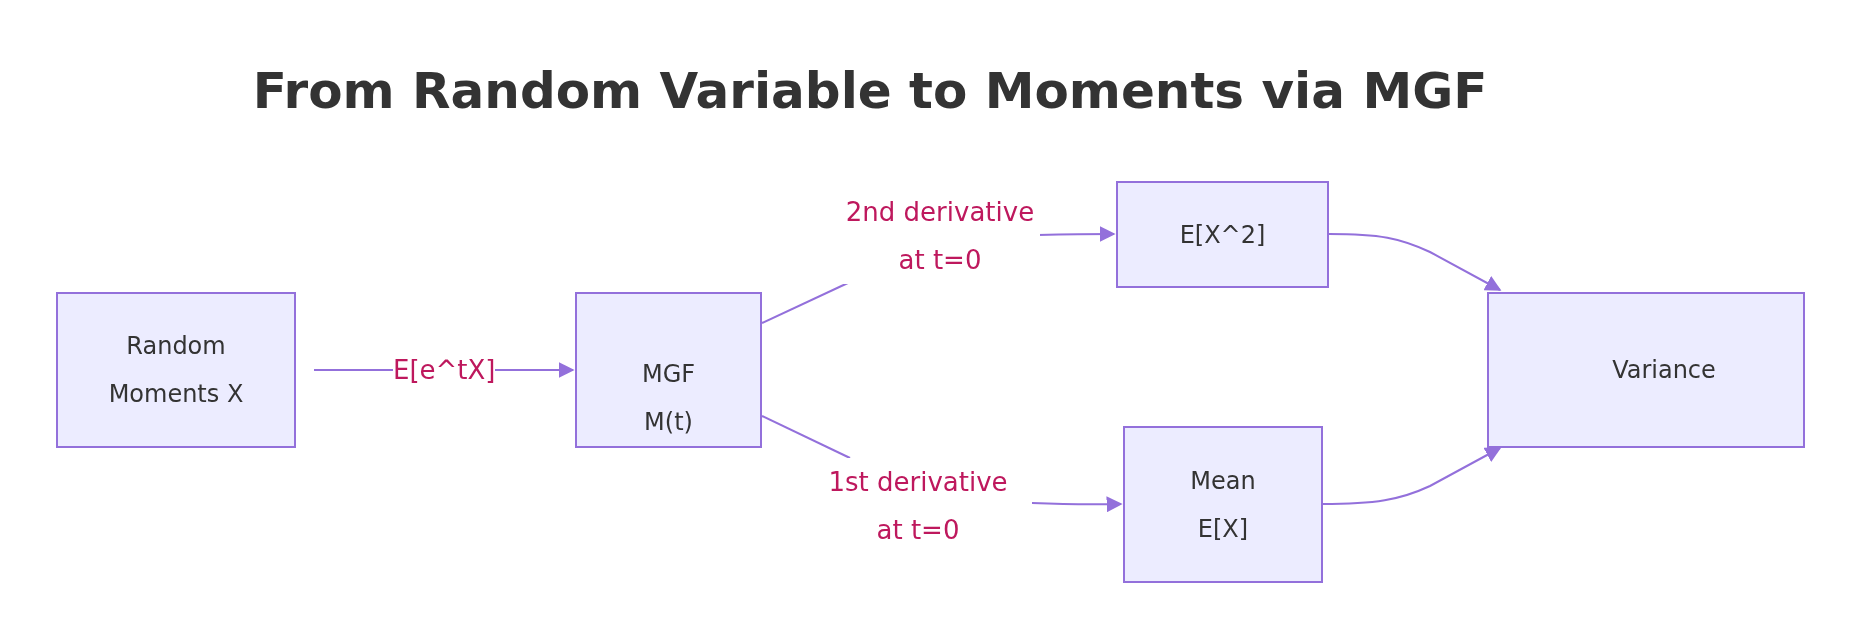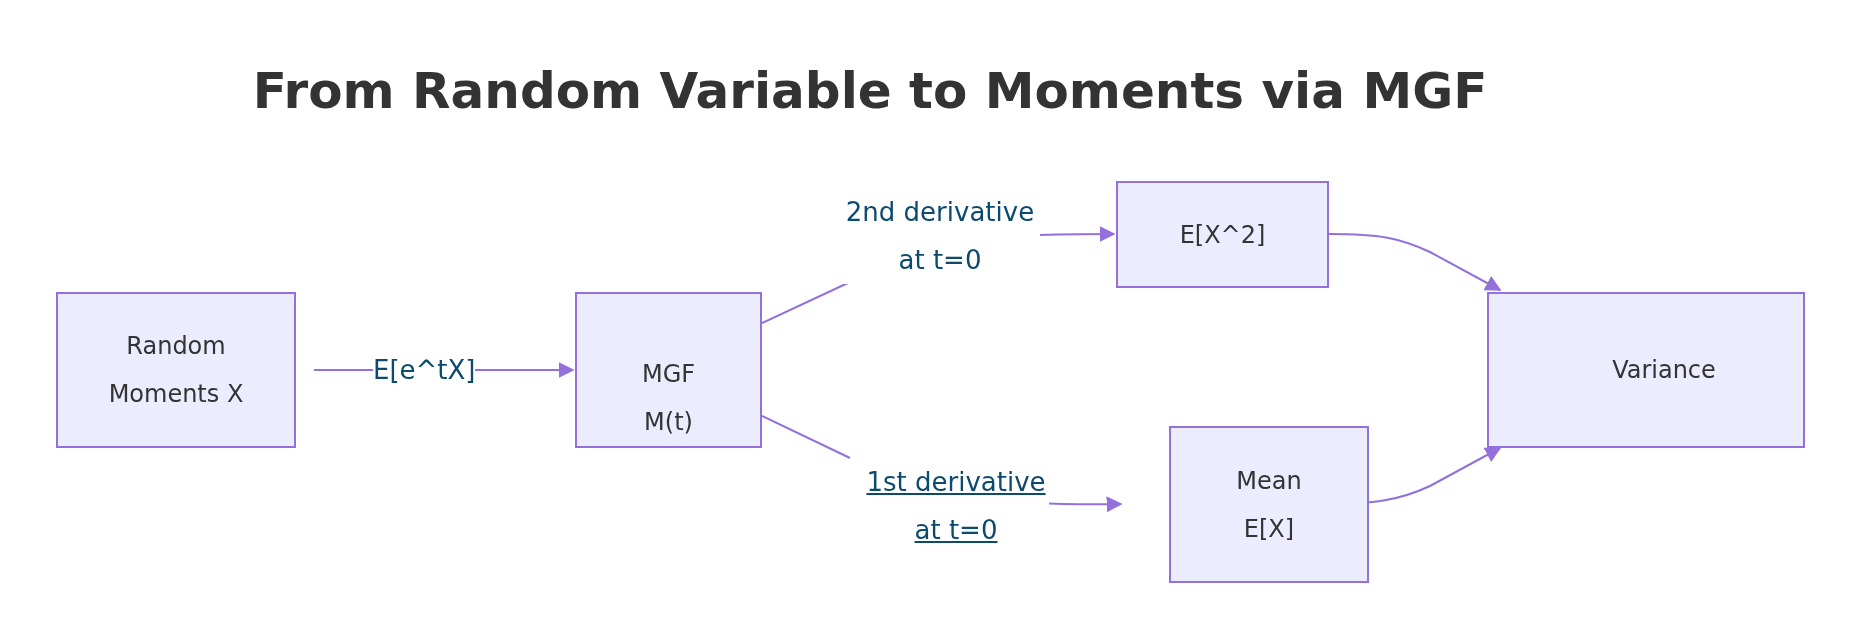--- a/index.html
+++ b/index.html
@@ -6,21 +6,21 @@
   body { width: 1876px; height: 642px; position: relative; overflow: hidden;
          font-family: "DejaVu Sans", "Liberation Sans", sans-serif; color: #333333; }
   .title { position: absolute; left: 0; width: 1740px; top: 62px; text-align: center;
            font-size: 50px; font-weight: 600; color: #333333; letter-spacing: 0px; }
   svg.edges { position: absolute; left: 0; top: 0; }
   .node { position: absolute; box-sizing: border-box; background: #ECECFF;
           border: 2px solid #9370DB; display: flex; flex-direction: column;
           align-items: center; justify-content: center; text-align: center;
           font-size: 24px; line-height: 48px; color: #333333; }
   .edge-label { position: absolute; text-align: center; font-size: 26px; line-height: 48px;
-                color: #0c4a6e; background: #ffffff; white-space: nowrap; }
+                color: #be185d; background: #ffffff; white-space: nowrap; }
   .edge-label span { display: block; }
 </style>
 </head>
 <body>
 
 <div class="title">From Random Variable to Moments via MGF</div>
 
 <svg class="edges" width="1876" height="642" viewBox="0 0 1876 642">
   <defs>
     <marker id="arrow" viewBox="0 0 10 10" refX="9" refY="5" markerWidth="8" markerHeight="8" orient="auto-start-reverse" markerUnits="userSpaceOnUse">
@@ -51,34 +51,34 @@
 
 <div class="node" style="left:575px; top:292px; width:187px; height:156px;justify-content:flex-end;">
   <span>MGF</span>
   <span>M(t)</span>
 </div>
 
 <div class="node" style="left:1116px; top:181px; width:213px; height:107px;">
   <span>E[X^2]</span>
 </div>
 
-<div class="node" style="left:1123px; top:426px; width:200px; height:157px;margin-left:46px;">
+<div class="node" style="left:1123px; top:426px; width:200px; height:157px;">
   <span>Mean</span>
   <span>E[X]</span>
 </div>
 
 <div class="node" style="left:1487px; top:292px; width:318px; height:156px;padding-left:36px;">
   <span>Variance</span>
 </div>
 
-<div class="edge-label" style="left:373px; top:346px; width:102px; line-height:48px;">
+<div class="edge-label" style="left:393px; top:346px; width:102px; line-height:48px;">
   <span>E[e^tX]</span>
 </div>
 
 <div class="edge-label" style="left:840px; top:188px; width:200px;">
   <span>2nd derivative</span>
   <span>at t=0</span>
 </div>
 
-<div class="edge-label" style="left:863px; top:458px; width:186px;text-decoration:underline;">
+<div class="edge-label" style="left:825px; top:458px; width:186px;">
   <span>1st derivative</span>
   <span>at t=0</span>
 </div>
 
 </body></html>

